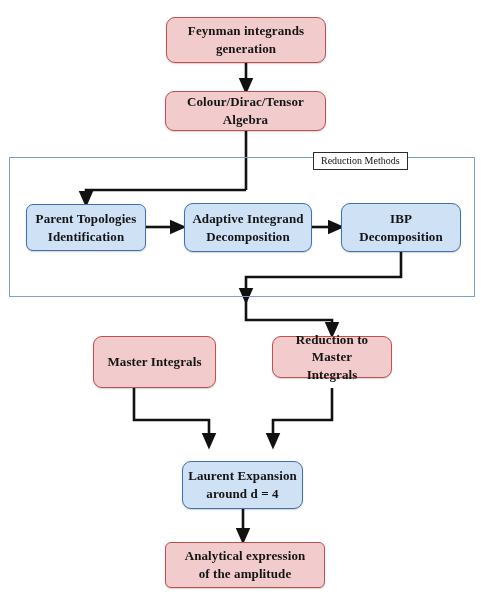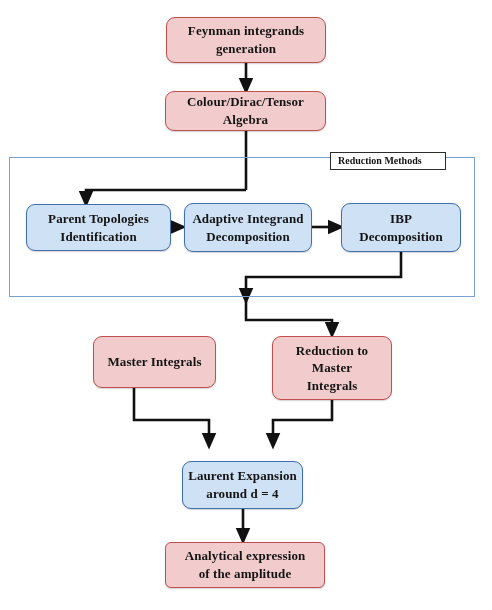--- a/index.html
+++ b/index.html
@@ -54,28 +54,27 @@
     box-sizing: border-box;
     border: 1.3px solid #7ba0d0;
     background: transparent;
     z-index: 1;
   }
   .group-label {
     position: absolute;
     box-sizing: border-box;
     background: #ffffff;
     border: 1.2px solid #2b2b2b;
-    font-weight: bold;
+    font-weight: normal;
     font-size: 10px;
     color: #121212;
-    padding: 2px 23px 3px 7px;
+    padding: 2px 7px 3px 7px;
     white-space: nowrap;
     z-index: 4;
     line-height: 1.1;
-    margin-left: 17px;
   }
   .node span { display: block; width: 100%; }
 </style>
 </head>
 <body>
 
 <div id="canvas">
 
   <svg class="edges" viewBox="0 0 492 610">
     <defs>
@@ -113,21 +112,21 @@
       <span>Feynman integrands generation</span>
     </div>
   </div>
 
   <div class="node pink" style="left:165px; top:91px; width:161px; height:40px;">
     <div>
       <span>Colour/Dirac/Tensor Algebra</span>
     </div>
   </div>
 
-  <div class="node blue" style="left:26px; top:204px; width:145px; height:47px;">
+  <div class="node blue" style="left:26px; top:204px; width:120px; height:47px;border-radius:7px;">
     <div>
       <span>Parent Topologies</span>
       <span>Identification</span>
     </div>
   </div>
 
   <div class="node blue" style="left:184px; top:203px; width:128px; height:49px;">
     <div>
       <span>Adaptive Integrand</span>
       <span>Decomposition</span>
@@ -139,21 +138,21 @@
       <span>IBP Decomposition</span>
     </div>
   </div>
 
   <div class="node pink" style="left:93px; top:336px; width:123px; height:52px;justify-content:center;">
     <div>
       <span>Master Integrals</span>
     </div>
   </div>
 
-  <div class="node pink" style="left:272px; top:336px; width:120px; height:64px;">
+  <div class="node pink" style="left:272px; top:336px; width:120px; height:42px;">
     <div>
       <span>Reduction to Master</span>
       <span>Integrals</span>
     </div>
   </div>
 
   <div class="node blue" style="left:182px; top:461px; width:121px; height:48px;">
     <div>
       <span>Laurent Expansion</span>
       <span>around d = 4</span>

